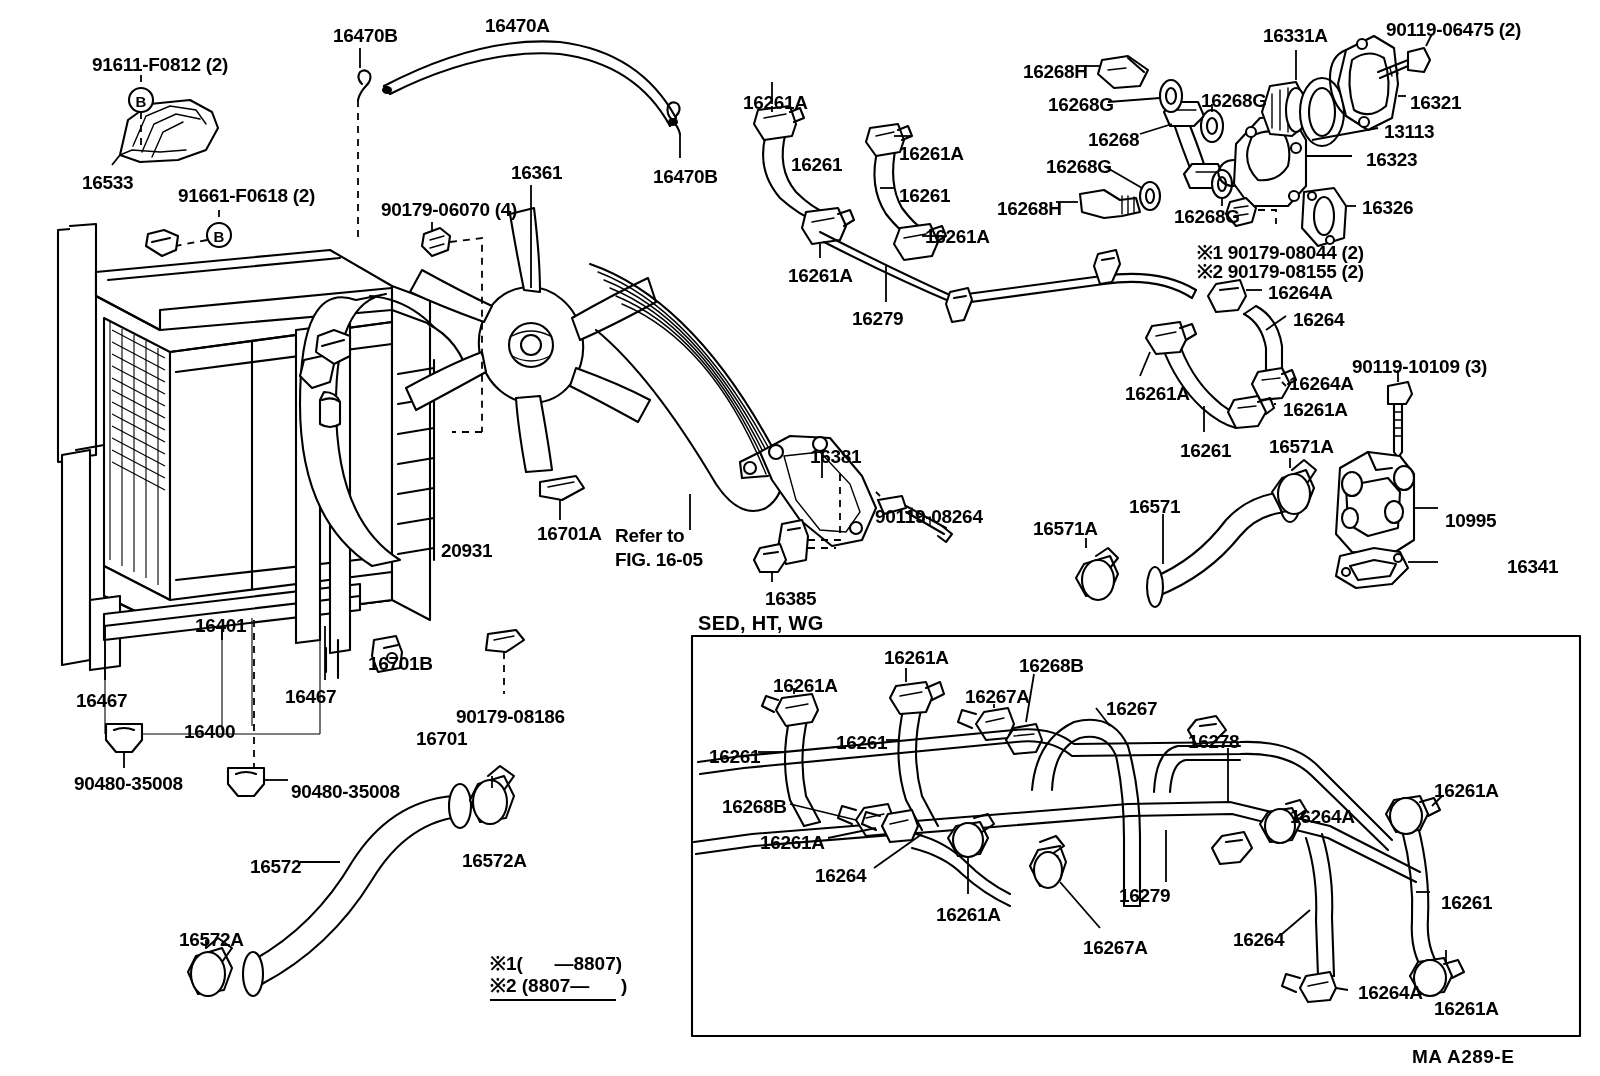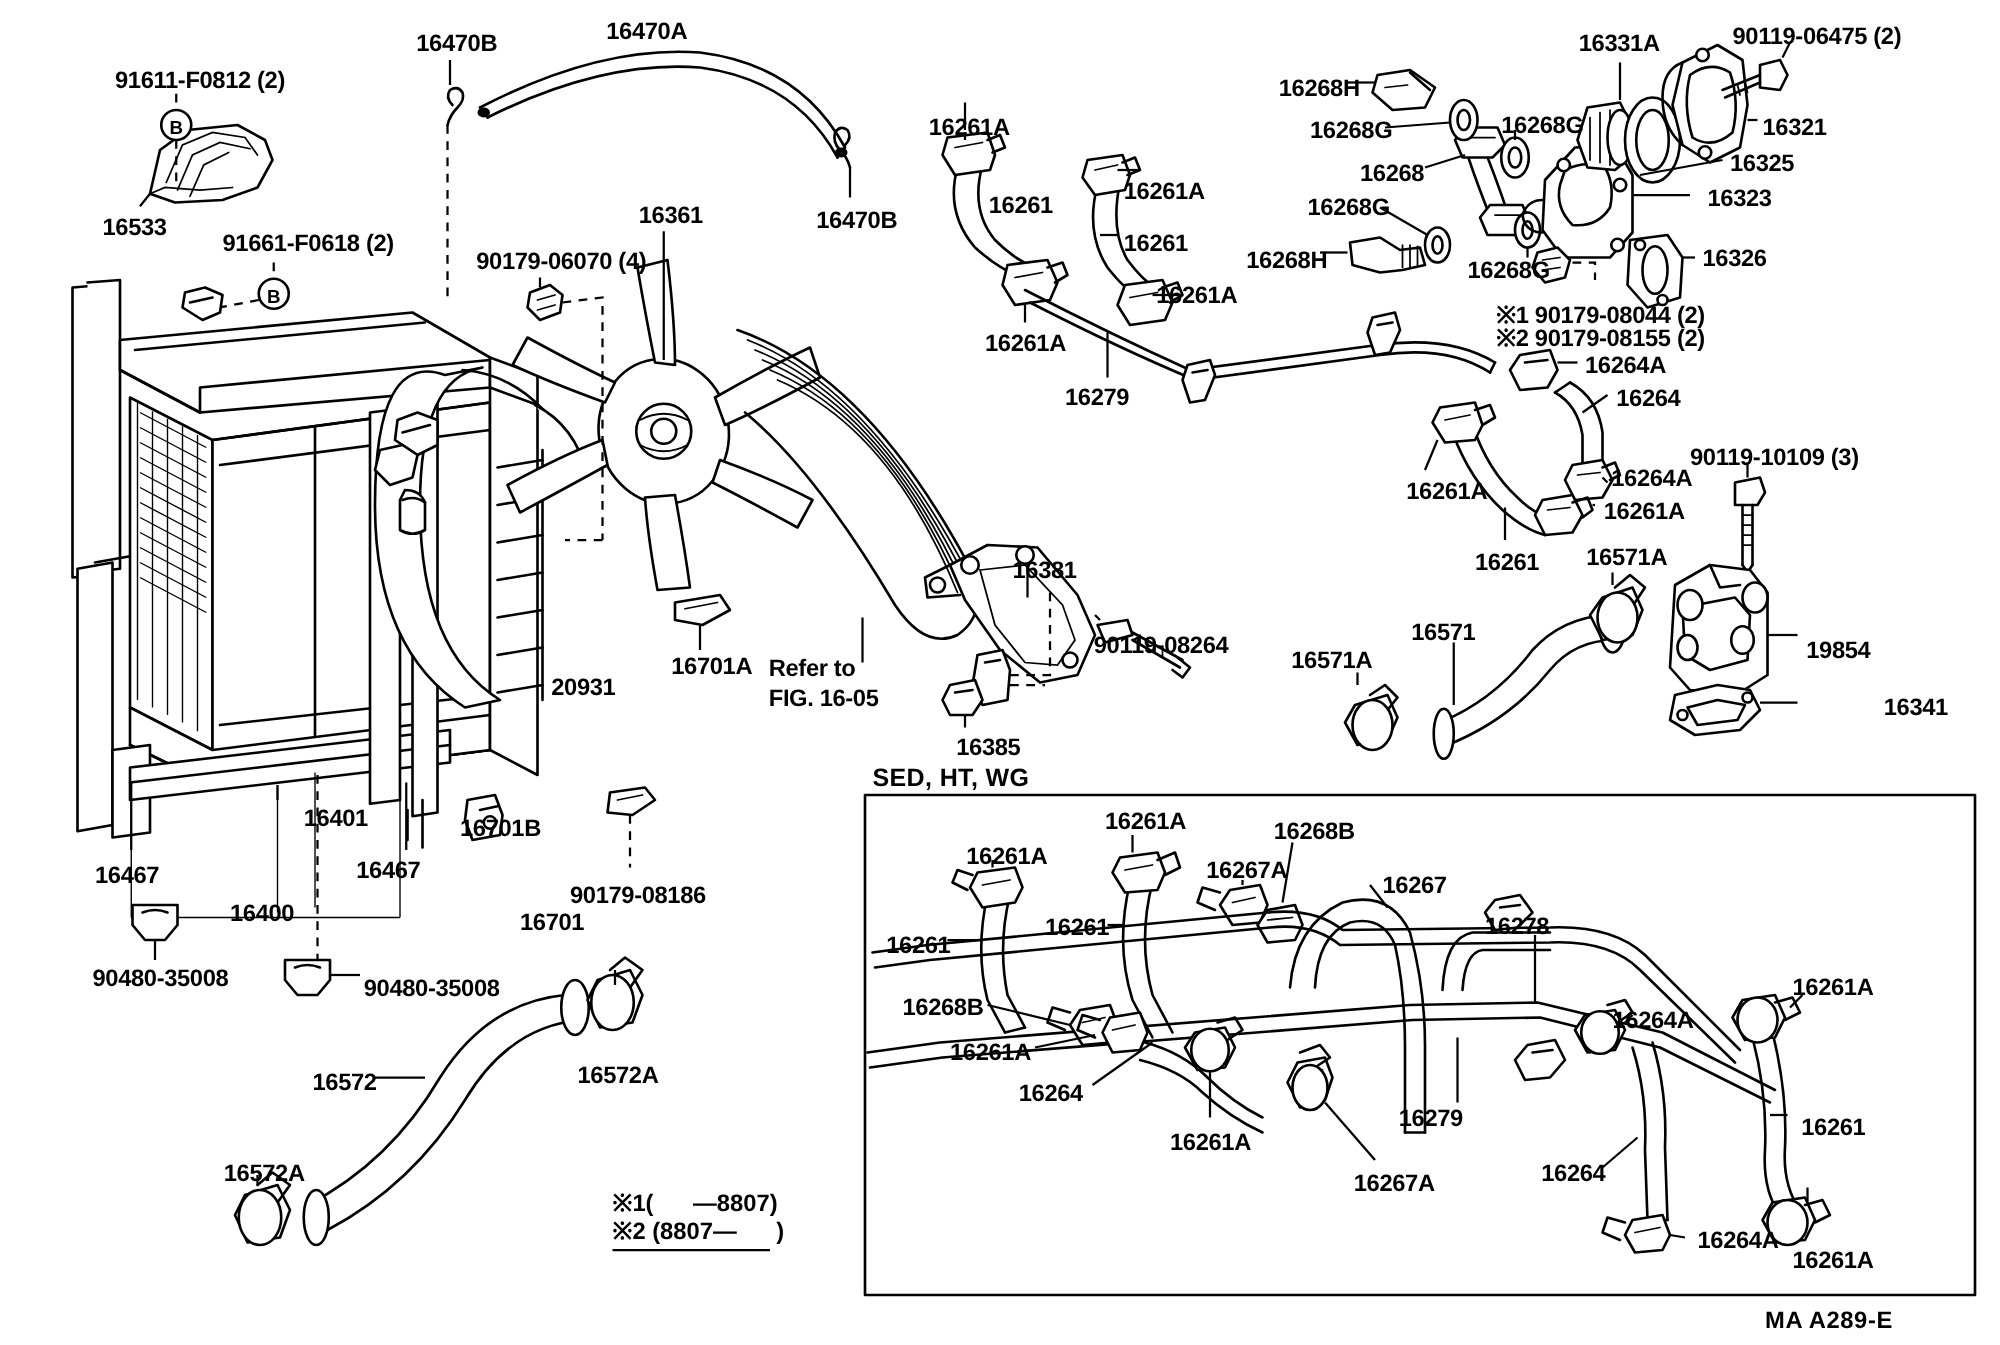--- a/index.html
+++ b/index.html
@@ -711,21 +711,21 @@
       <div class="lbl" style="left: 653px; top: 167px;">16470B</div>
       <div class="lbl" style="left: 511px; top: 163px;">16361</div>
       <div class="lbl" style="left: 381px; top: 200px;">90179-06070 (4)</div>
       <div class="lbl" style="left: 441px; top: 541px;">20931</div>
       <div class="lbl" style="left: 537px; top: 524px; text-align: right;">16701A</div>
       <div class="lbl" style="left: 368px; top: 654px;">16701B</div>
       <div class="lbl" style="left: 456px; top: 707px;">90179-08186</div>
       <div class="lbl" style="left: 416px; top: 729px;">16701</div>
       <div class="lbl" style="left: 76px; top: 691px;">16467</div>
       <div class="lbl" style="left: 285px; top: 687px;">16467</div>
-      <div class="lbl" style="left: 195px; top: 646px; margin-left: 48px;">16401</div>
+      <div class="lbl" style="left: 195px; top: 616px;">16401</div>
       <div class="lbl" style="left: 184px; top: 722px;">16400</div>
       <div class="lbl" style="left: 74px; top: 774px;">90480-35008</div>
       <div class="lbl" style="left: 291px; top: 782px;">90480-35008</div>
       <div class="lbl" style="left: 250px; top: 857px;">16572</div>
       <div class="lbl" style="left: 462px; top: 851px;">16572A</div>
       <div class="lbl" style="left: 179px; top: 930px;">16572A</div>
       <div class="lbl" style="left: 743px; top: 93px;">16261A</div>
       <div class="lbl" style="left: 791px; top: 155px;">16261</div>
       <div class="lbl" style="left: 899px; top: 144px;">16261A</div>
       <div class="lbl" style="left: 899px; top: 186px;">16261</div>
@@ -735,36 +735,36 @@
       <div class="lbl" style="left: 1023px; top: 62px;">16268H</div>
       <div class="lbl" style="left: 1048px; top: 95px;">16268G</div>
       <div class="lbl" style="left: 1201px; top: 91px;">16268G</div>
       <div class="lbl" style="left: 1088px; top: 130px;">16268</div>
       <div class="lbl" style="left: 1046px; top: 157px;">16268G</div>
       <div class="lbl" style="left: 997px; top: 199px;">16268H</div>
       <div class="lbl" style="left: 1174px; top: 207px;">16268G</div>
       <div class="lbl" style="left: 1263px; top: 26px;">16331A</div>
       <div class="lbl" style="left: 1386px; top: 20px;">90119-06475 (2)</div>
       <div class="lbl" style="left: 1410px; top: 93px;">16321</div>
-      <div class="lbl" style="left: 1384px; top: 122px;">16325</div>
+      <div class="lbl" style="left: 1384px; top: 122px;">13113</div>
       <div class="lbl" style="left: 1366px; top: 150px;">16323</div>
       <div class="lbl" style="left: 1362px; top: 198px;">16326</div>
       <div class="lbl" style="left: 1197px; top: 243px;">※1 90179-08044 (2)</div>
       <div class="lbl" style="left: 1197px; top: 262px;">※2 90179-08155 (2)</div>
       <div class="lbl" style="left: 1268px; top: 283px;">16264A</div>
       <div class="lbl" style="left: 1293px; top: 310px;">16264</div>
       <div class="lbl" style="left: 1125px; top: 384px;">16261A</div>
       <div class="lbl" style="left: 1289px; top: 374px;">16264A</div>
       <div class="lbl" style="left: 1283px; top: 400px;">16261A</div>
       <div class="lbl" style="left: 1180px; top: 441px;">16261</div>
       <div class="lbl" style="left: 1352px; top: 357px;">90119-10109 (3)</div>
       <div class="lbl" style="left: 1269px; top: 437px;">16571A</div>
       <div class="lbl" style="left: 1129px; top: 497px;">16571</div>
       <div class="lbl" style="left: 1033px; top: 519px;">16571A</div>
-      <div class="lbl" style="left: 1445px; top: 511px;">19854</div>
+      <div class="lbl" style="left: 1445px; top: 511px;">10995</div>
       <div class="lbl" style="left: 1507px; top: 557px;">16341</div>
       <div class="lbl" style="left: 810px; top: 427px; margin-top: 20px;">16381</div>
       <div class="lbl" style="left: 875px; top: 483px; margin-top: 24px;">90119-08264</div>
       <div class="lbl" style="left: 765px; top: 589px;">16385</div>
       <div class="lbl" style="left: 773px; top: 676px;">16261A</div>
       <div class="lbl" style="left: 884px; top: 648px;">16261A</div>
       <div class="lbl" style="left: 1019px; top: 656px;">16268B</div>
       <div class="lbl" style="left: 965px; top: 687px;">16267A</div>
       <div class="lbl" style="left: 1106px; top: 699px;">16267</div>
       <div class="lbl" style="left: 1188px; top: 732px;">16278</div>

